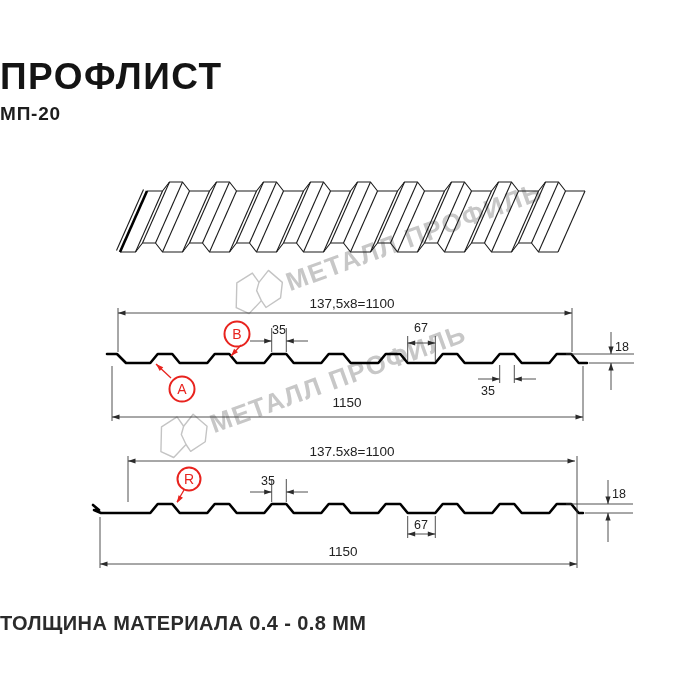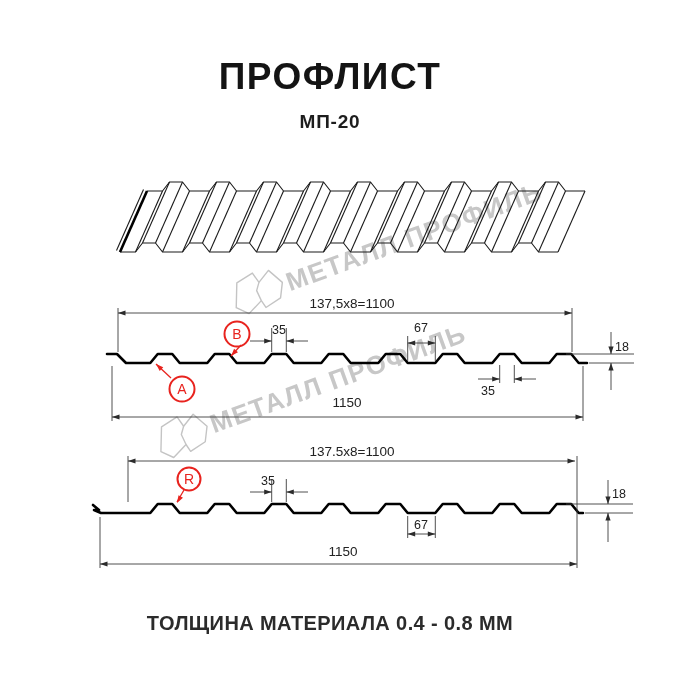--- a/index.html
+++ b/index.html
@@ -1,20 +1,20 @@
 <!DOCTYPE html>
 <html><head>
 <meta charset="utf-8">
 <style>
   html,body{margin:0;padding:0;background:#ffffff;}
   body{width:700px;height:700px;position:relative;overflow:hidden;
        font-family:"Liberation Sans","DejaVu Sans",sans-serif;}
-  .abs{position:absolute;left:0;width:660px;text-align:center;}
+  .abs{position:absolute;left:0;width:660px;text-align:left;}
   #title{top:56px;font-size:37px;font-weight:bold;letter-spacing:1.5px;color:#141414;}
-  #subtitle{top:111px;font-size:19px;font-weight:bold;letter-spacing:.8px;color:#1d1d1d;}
+  #subtitle{top:103px;font-size:19px;font-weight:bold;letter-spacing:.8px;color:#1d1d1d;}
   #footer{top:612px;font-size:20px;font-weight:bold;letter-spacing:.4px;color:#2b2b2b;}
   svg{position:absolute;left:0;top:0;}
   .pf{stroke:#000;stroke-width:2.6;fill:none;stroke-linejoin:round;stroke-linecap:round;}
   .tn{stroke:#3c3c3c;stroke-width:0.9;fill:none;}
   .w3{stroke:#1a1a1a;stroke-width:1.1;fill:none;stroke-linejoin:round;}
   .w3h{stroke:#000;stroke-width:2.6;}
   .af{fill:#2b2b2b;stroke:none;}
   .raf{fill:#e8231e;stroke:none;}
   .rl{stroke:#e8231e;stroke-width:1.3;}
   .rc{fill:none;stroke:#e8231e;stroke-width:2;}

